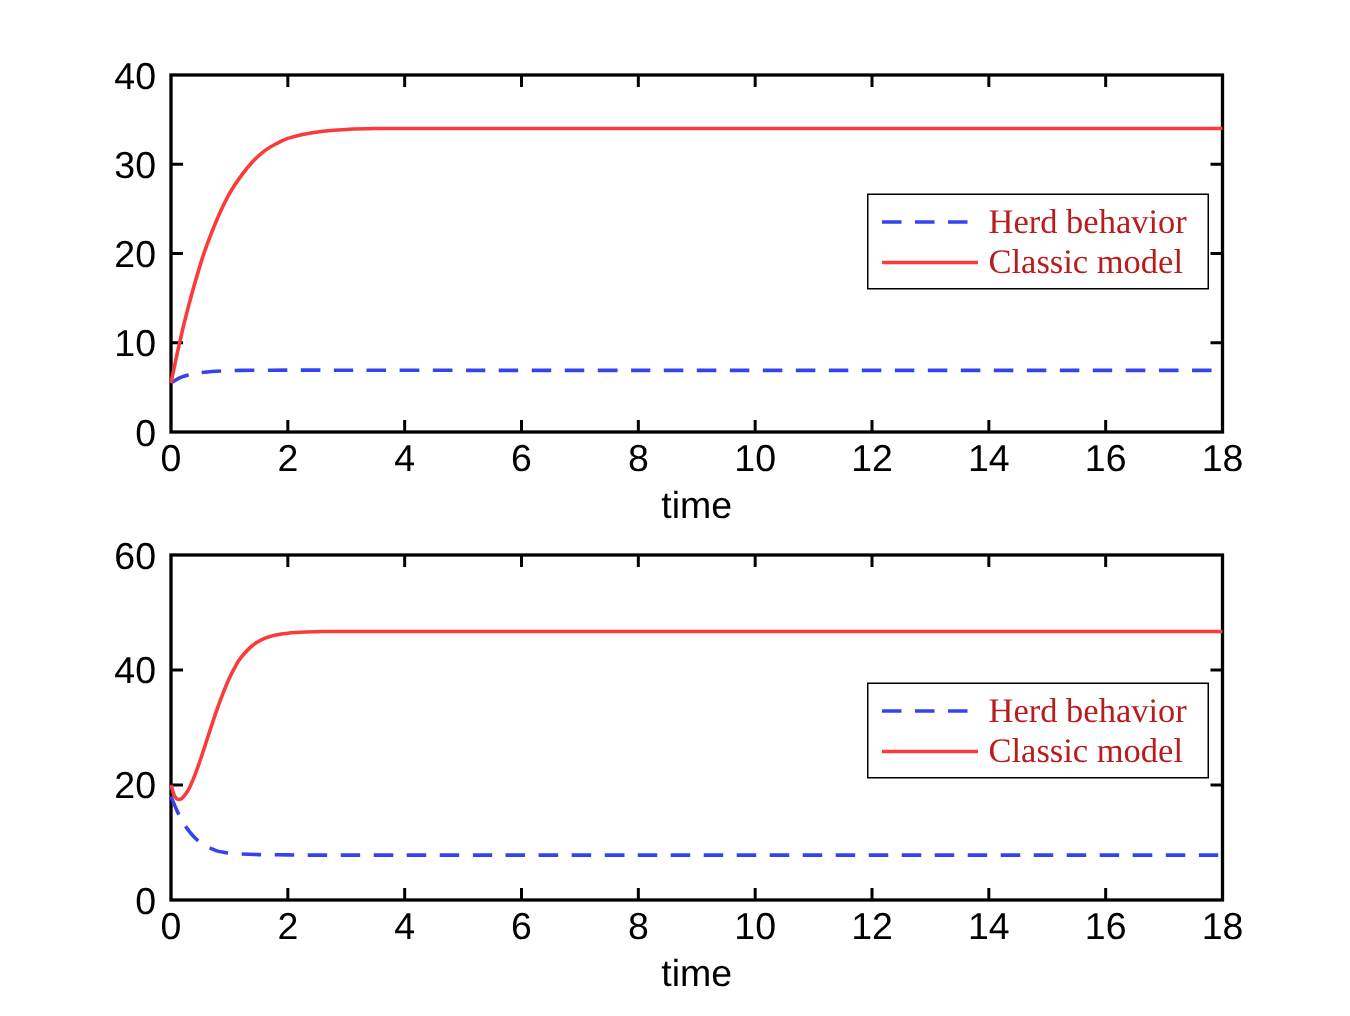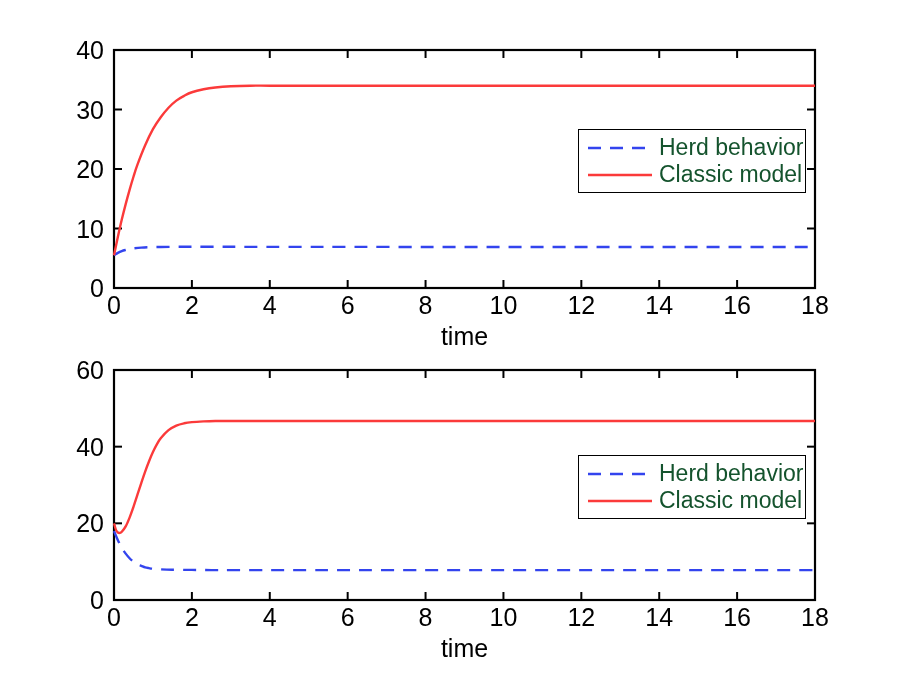--- a/index.html
+++ b/index.html
@@ -75,25 +75,25 @@
   }
   .legend-swatch {
     width: 66px;
     height: 14px;
     margin-right: 6px;
     flex: 0 0 auto;
     position: relative;
   }
   .legend-swatch svg { display: block; }
   .legend-label {
-    font-family: Liberation Sans, sans-serif;
+    font-family: Liberation Serif, serif;
     font-size: 23px;
     line-height: 23px;
     white-space: nowrap;
-    color: #14532d;
+    color: #b91c1c;
   }
 </style>
 </head>
 <body>
 
 <div class="figure">
 
   <div class="panel" id="panel-top">
     <svg class="plot-svg" id="svg-top" viewBox="0 0 900 340">
         <rect x="114" y="50" width="701" height="238" fill="none" stroke="#000000" stroke-width="2.2"></rect>

